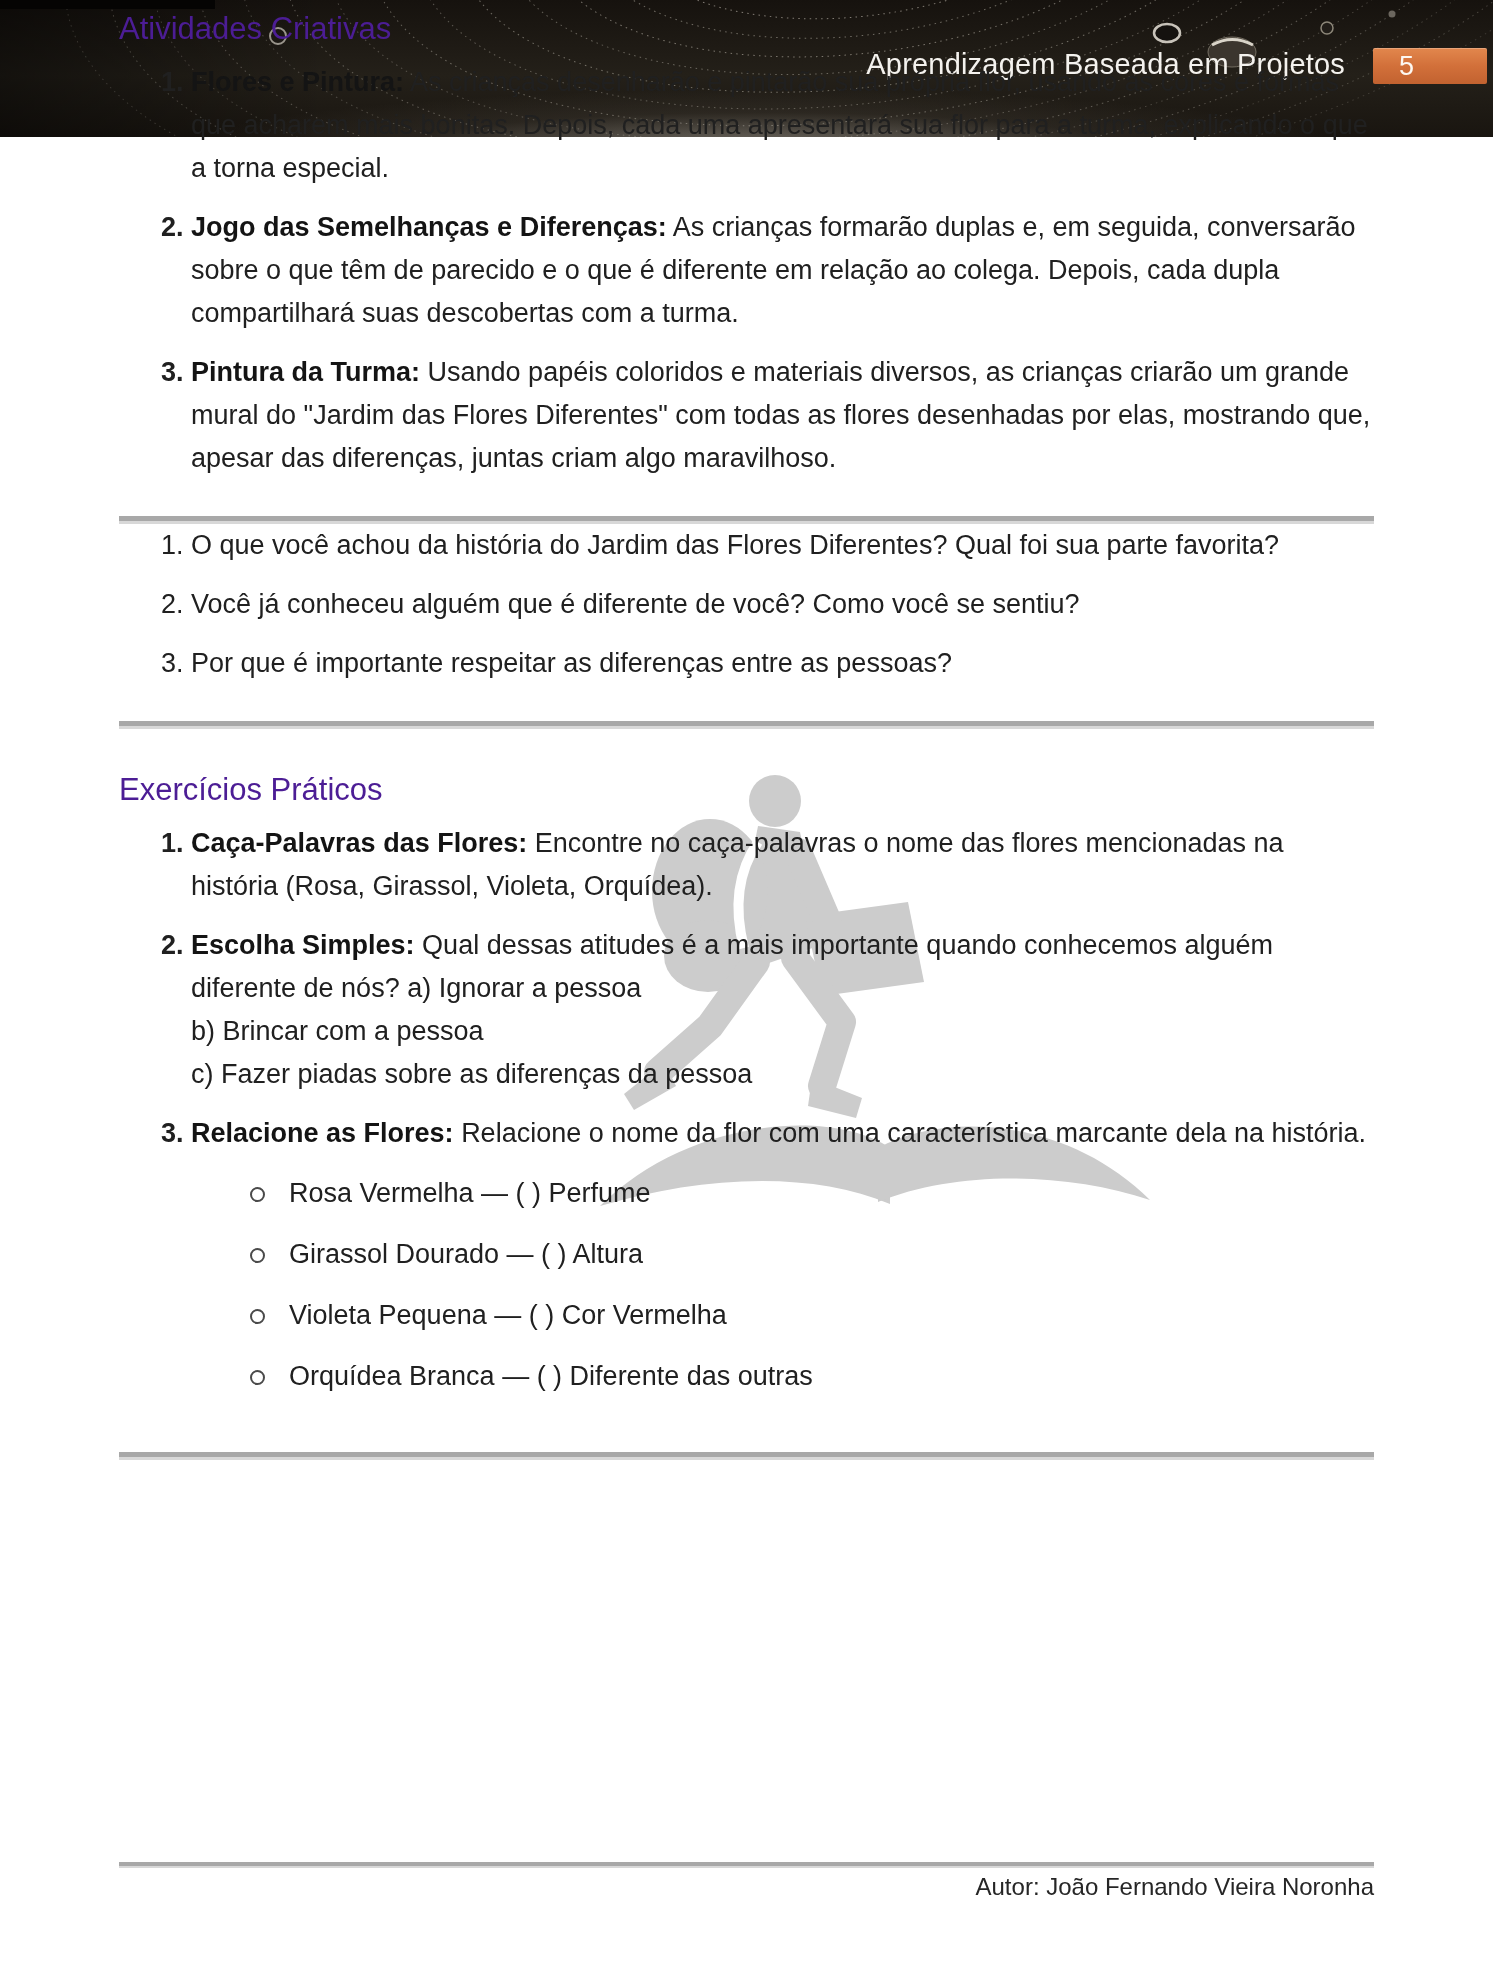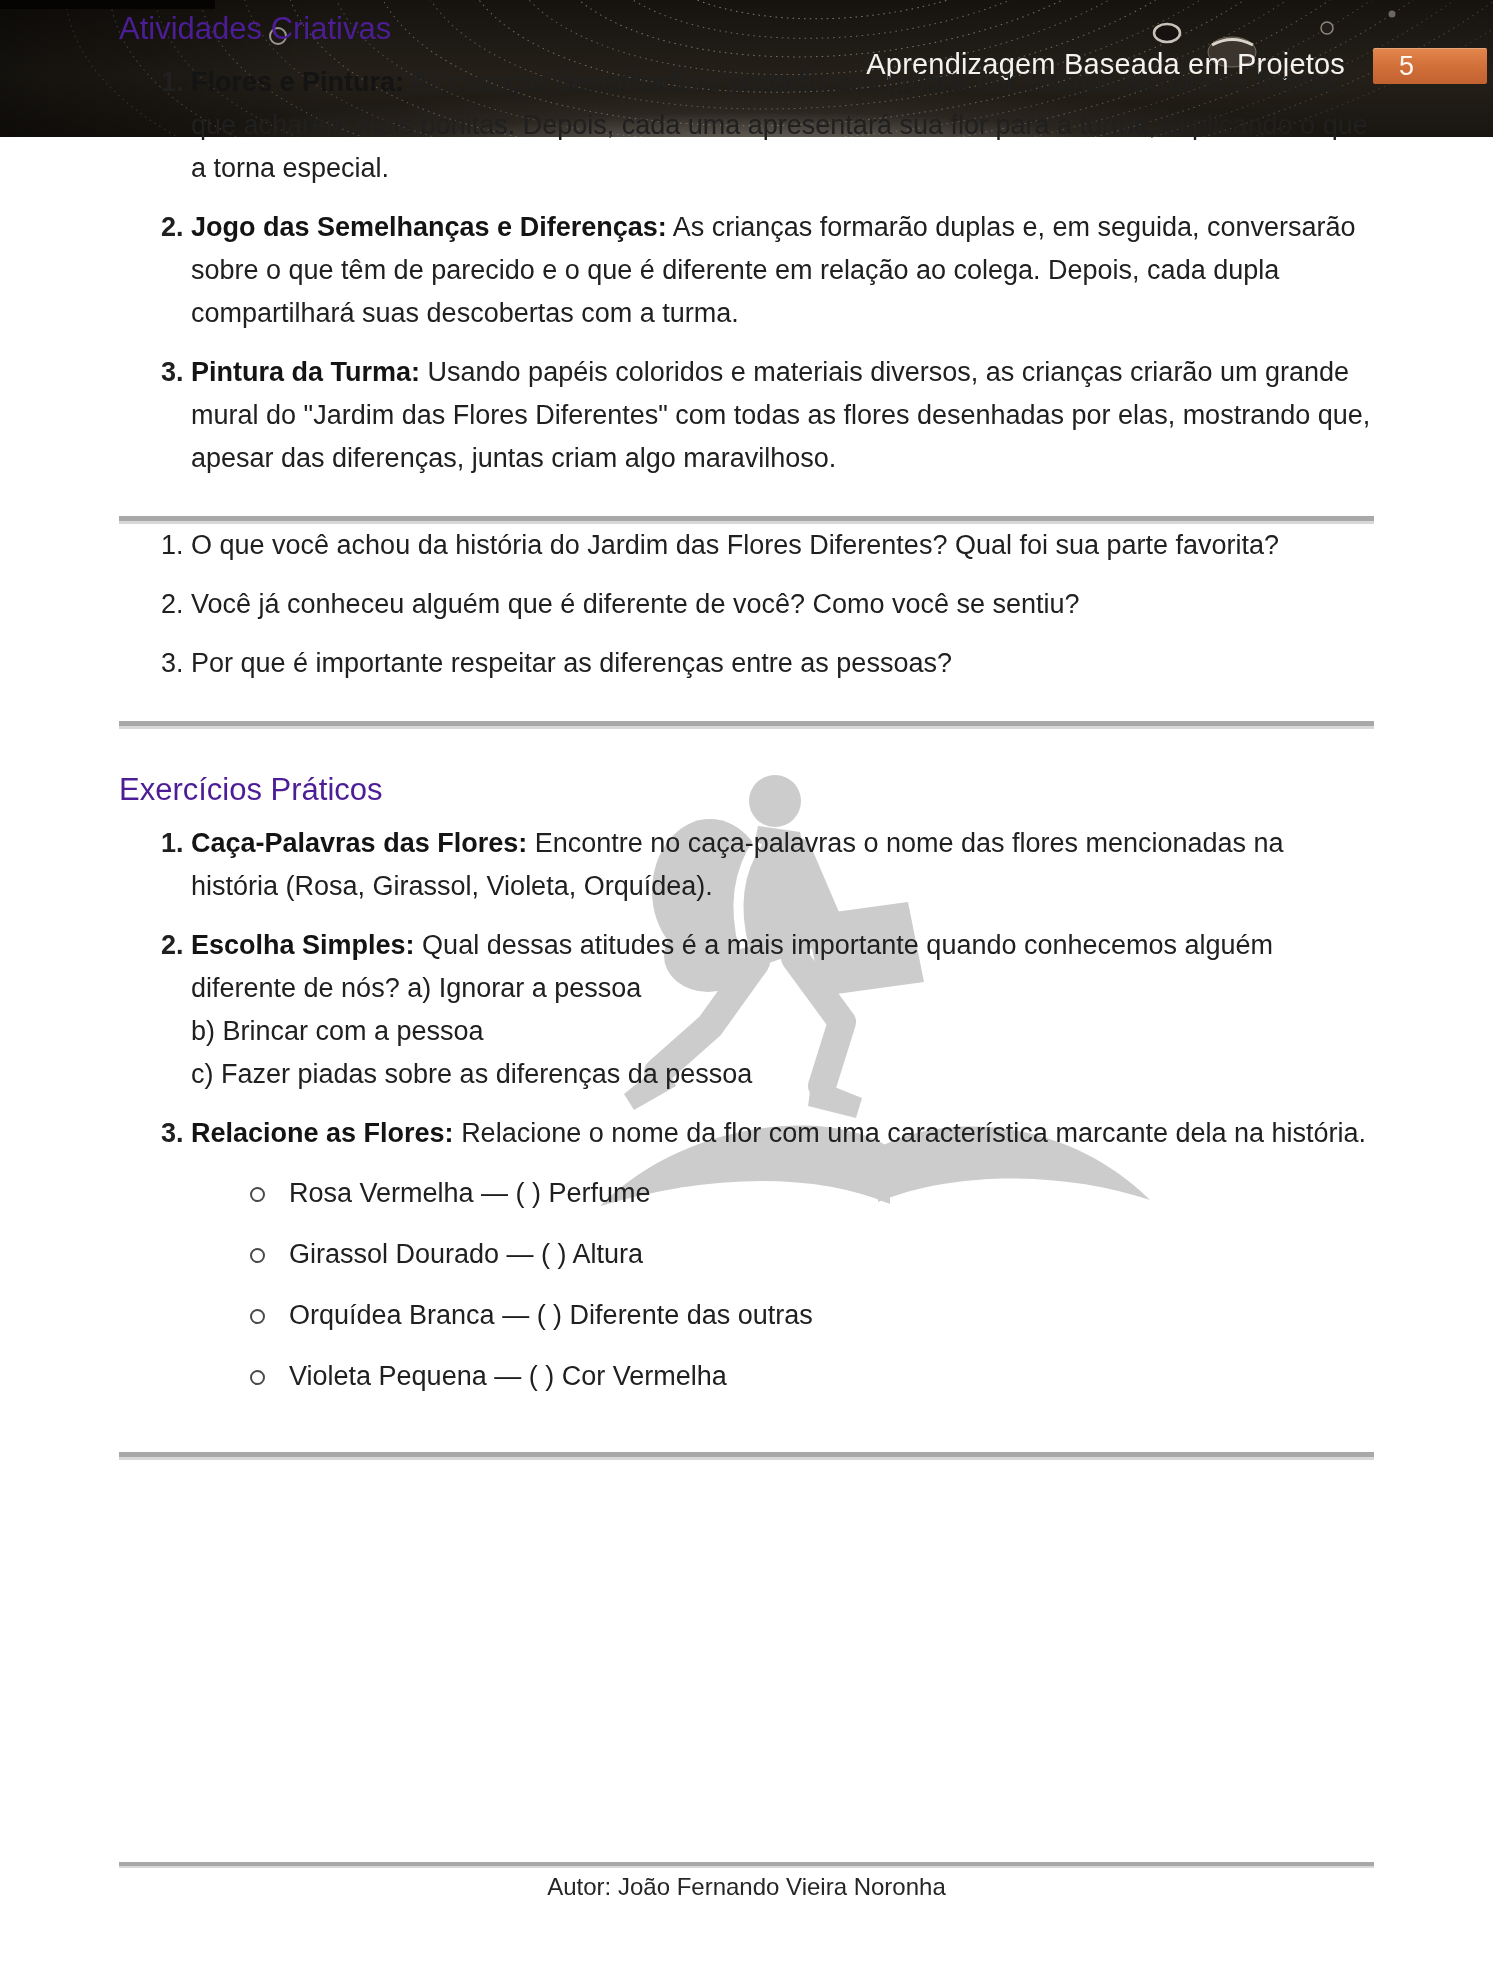--- a/index.html
+++ b/index.html
@@ -37,21 +37,21 @@
   .divider{height:5px;background:#a8a8a8;border-bottom:3px solid #d8d8d8;margin:36px 0 0;}
 
   .sub{list-style:none;margin:14px 0 0;padding:0;}
   .sub li{display:flex;align-items:flex-start;margin:17px 0 18px;font-size:27px;line-height:43px;}
   .o-marker{flex:0 0 auto;width:11px;height:11px;border:2px solid #4a4a4a;border-radius:50%;
             margin:15px 24px 0 59px;}
 
   
   .footer{position:absolute;left:119px;right:119px;top:1862px;z-index:1;}
   .footer .divider{margin:0;height:4px;border-bottom-width:2px;}
-  .author{text-align:center;font-size:24px;line-height:30px;margin-top:4px;color:#262626;}
+  .author{text-align:right;font-size:24px;line-height:30px;margin-top:4px;color:#262626;}
 </style>
 </head>
 <body>
 
 <div class="page">
 
   <header class="band">
     <svg class="deco" viewBox="0 0 1493 137" preserveAspectRatio="none">
       <g fill="none" stroke="#d8d2c6" stroke-dasharray="1.5 4.2" transform="rotate(-7 860 -95)">
         <ellipse cx="860" cy="-95" rx="150" ry="72" opacity=".55"></ellipse>
@@ -164,25 +164,25 @@
             <li>
                 <span class="o-marker"></span>
                 <span>Rosa Vermelha — ( ) Perfume</span>
               </li>
             <li>
                 <span class="o-marker"></span>
                 <span>Girassol Dourado — ( ) Altura</span>
               </li>
             <li>
                 <span class="o-marker"></span>
-                <span>Orquídea Branca — ( ) Diferente das outras</span>
+                <span>Violeta Pequena — ( ) Cor Vermelha</span>
               </li>
             <li>
                 <span class="o-marker"></span>
-                <span>Violeta Pequena — ( ) Cor Vermelha</span>
+                <span>Orquídea Branca — ( ) Diferente das outras</span>
               </li>
           </ul>
         </div>
       </li>
     </ol>
     <div class="divider"></div>
 
   </main>
 
   <footer class="footer">

